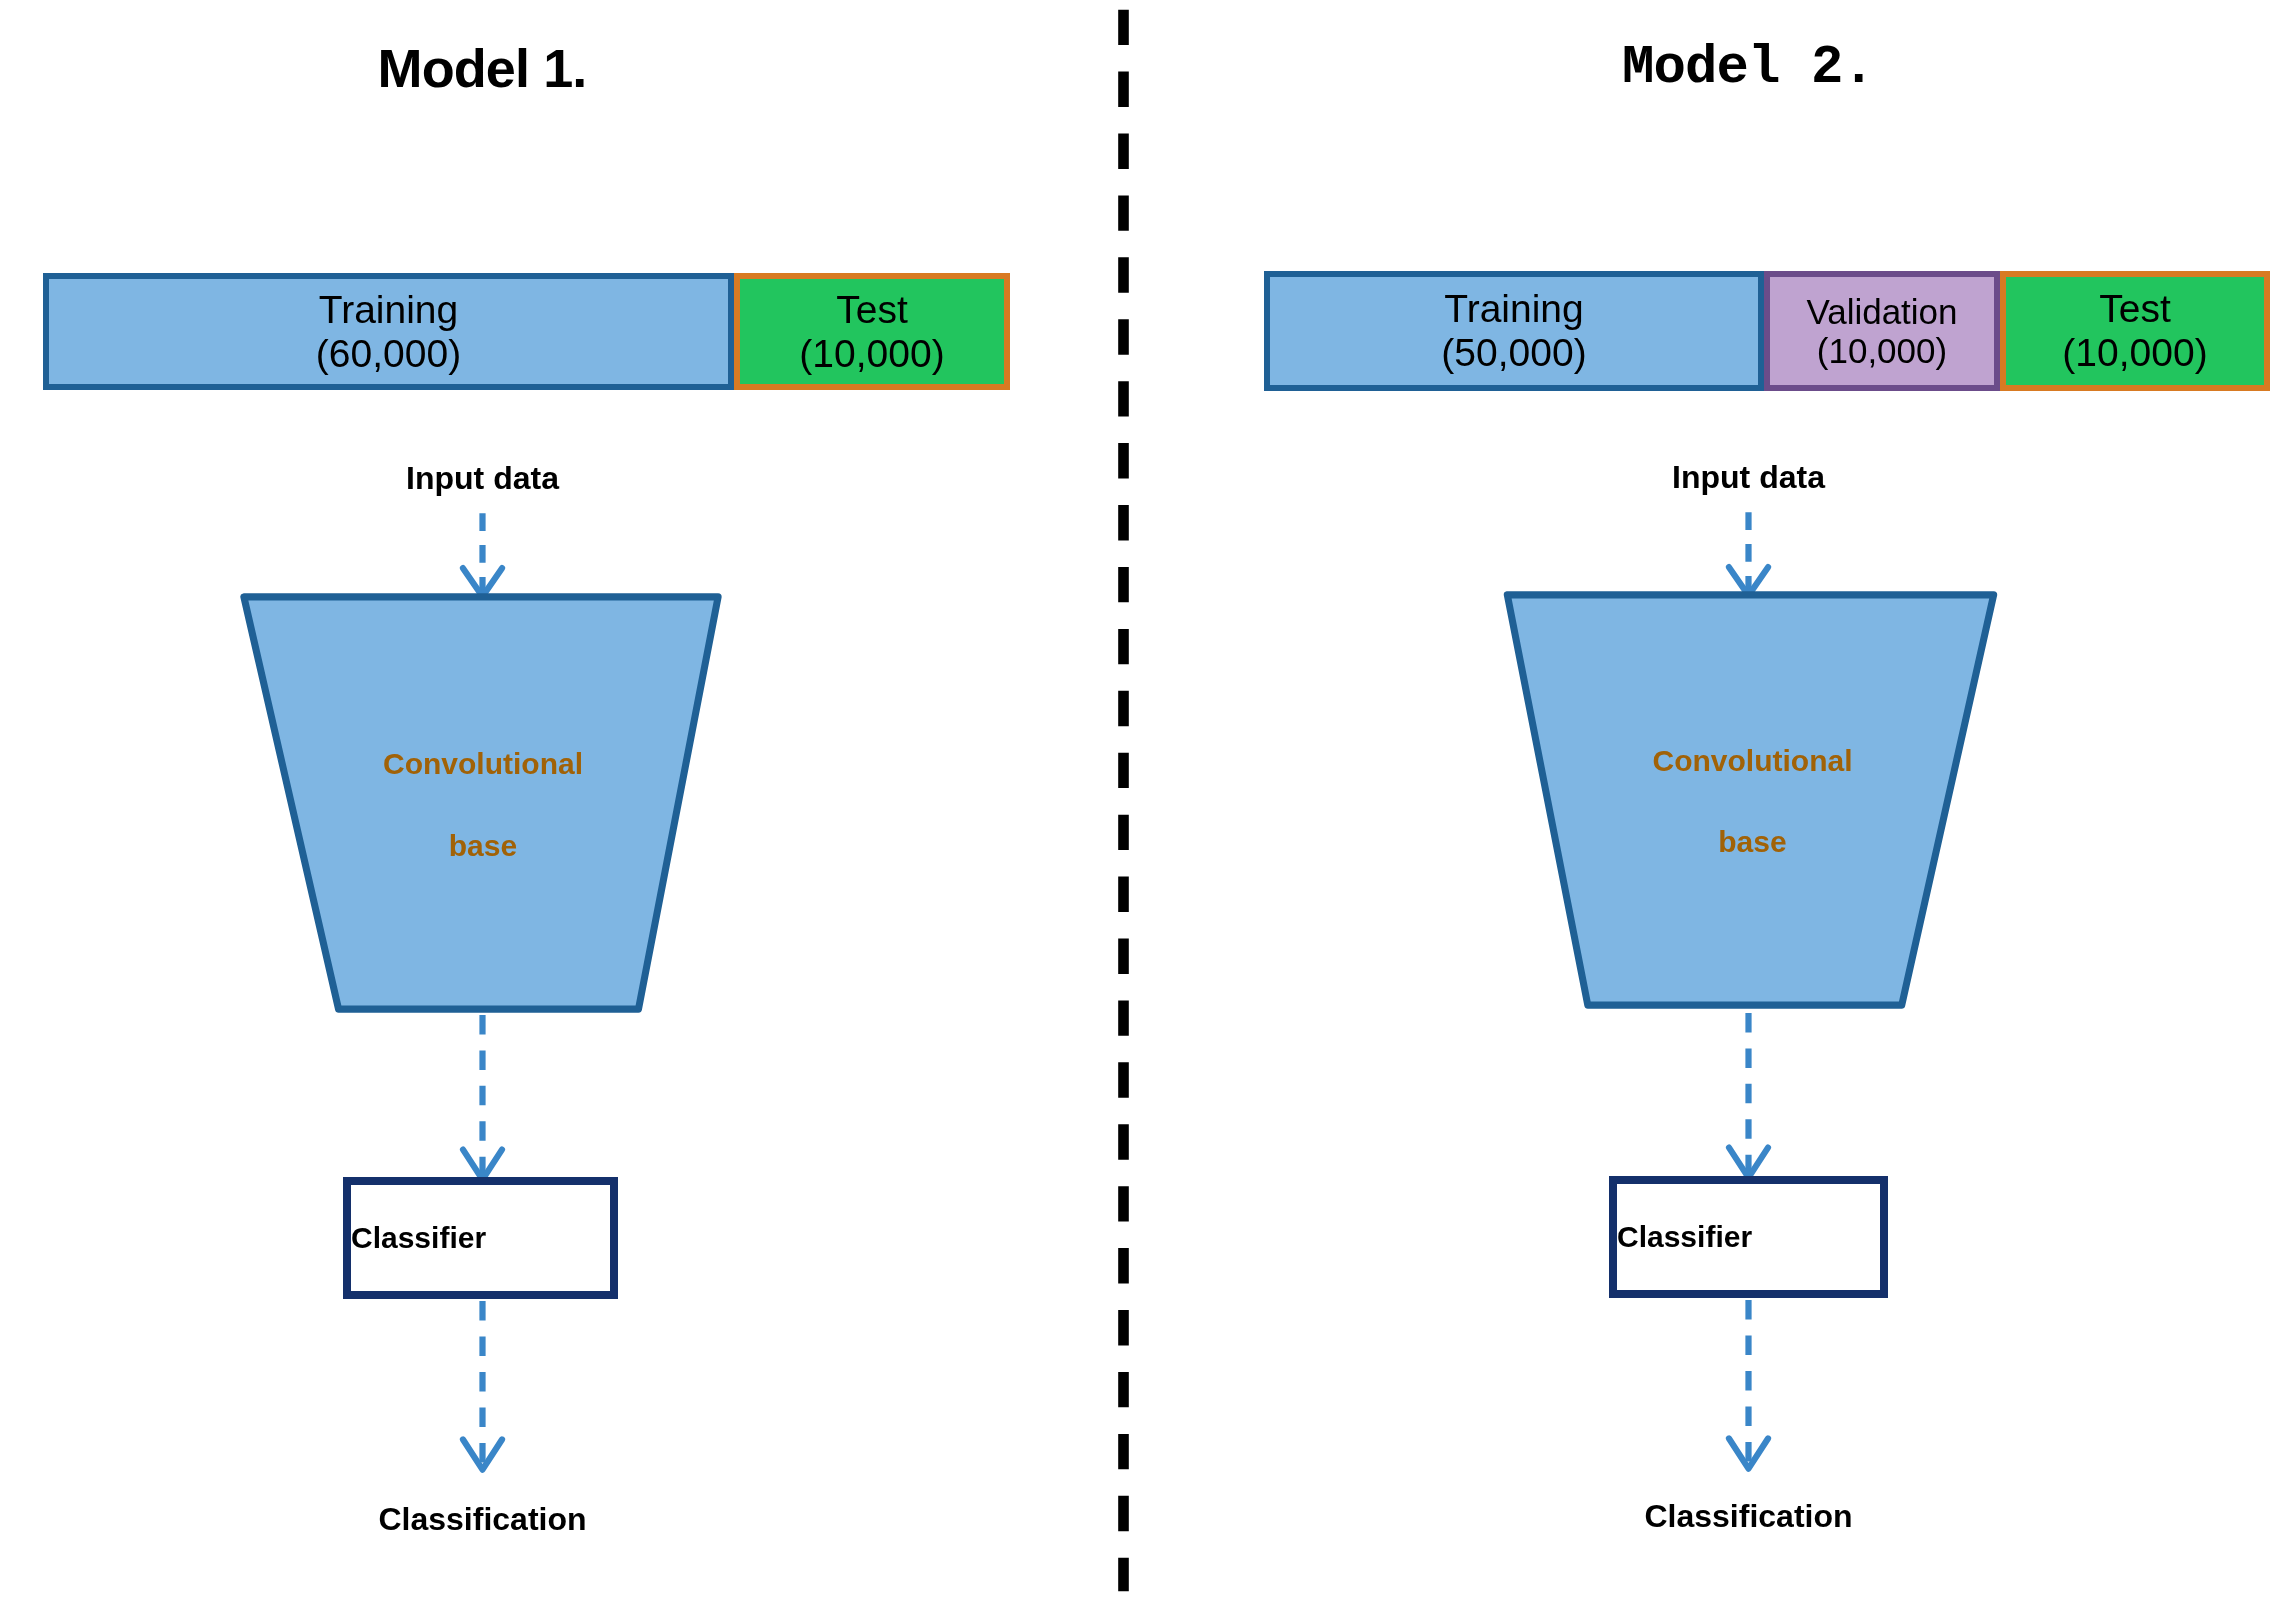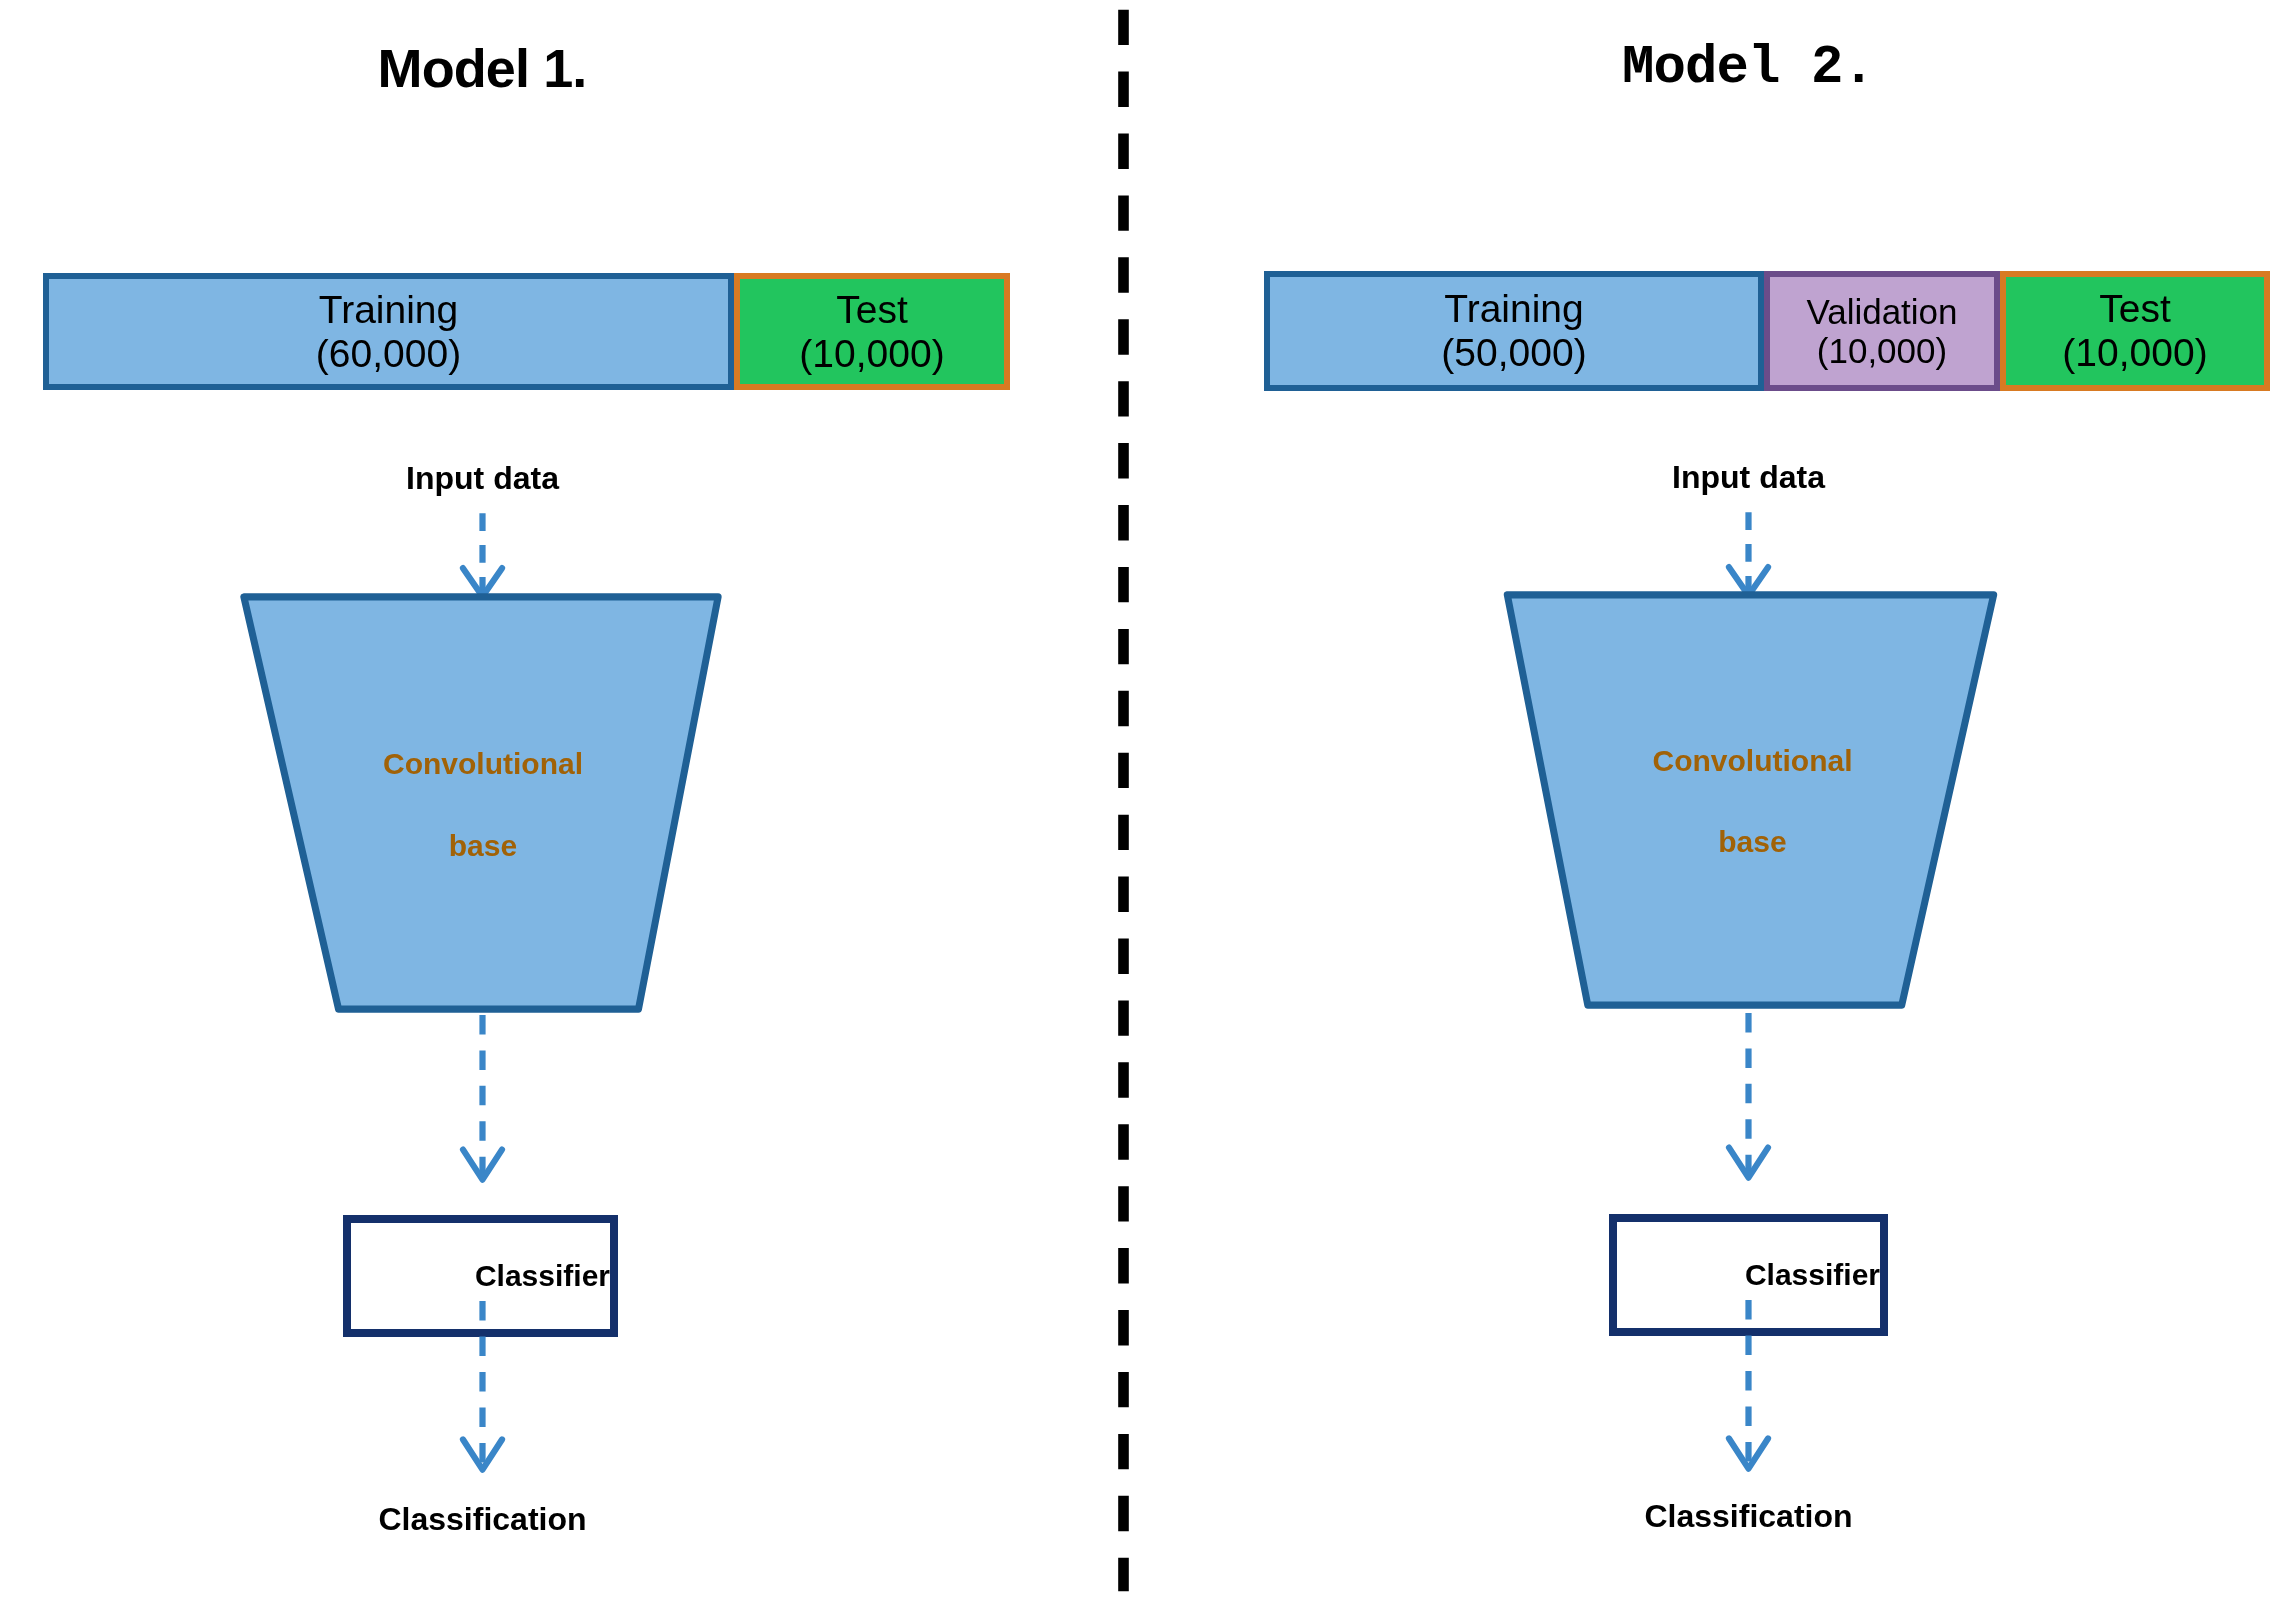--- a/index.html
+++ b/index.html
@@ -90,26 +90,25 @@
   }
 
   
   .classifier-box {
     position: absolute;
     box-sizing: border-box;
     background: #ffffff;
     border: 8px solid #14306B;
     display: flex;
     align-items: center;
-    justify-content: flex-end;
+    justify-content: flex-start;
     font-size: 30px;
     font-weight: bold;
     color: #000000;
     white-space: nowrap;
-    margin-top: 38px;
   }
 
   
   .arrow-wrap {
     position: absolute;
   }
   .arrow-wrap svg { display: block; }
 
   
   .divider {

